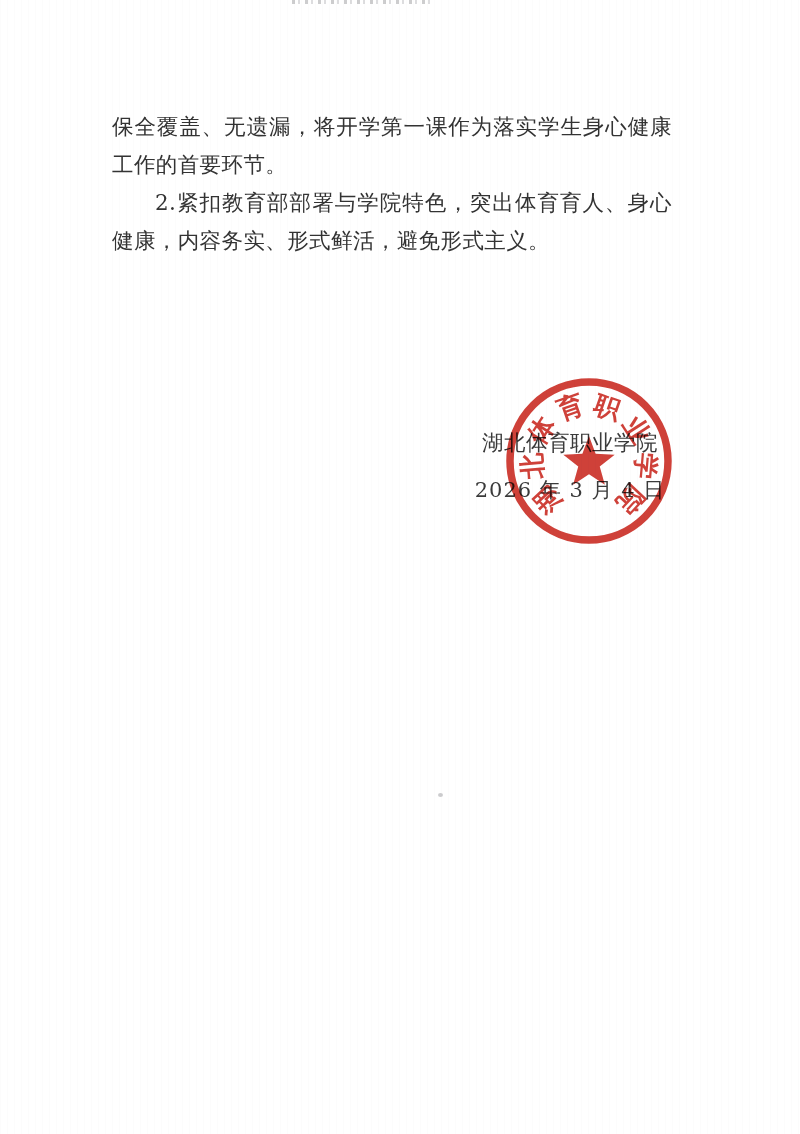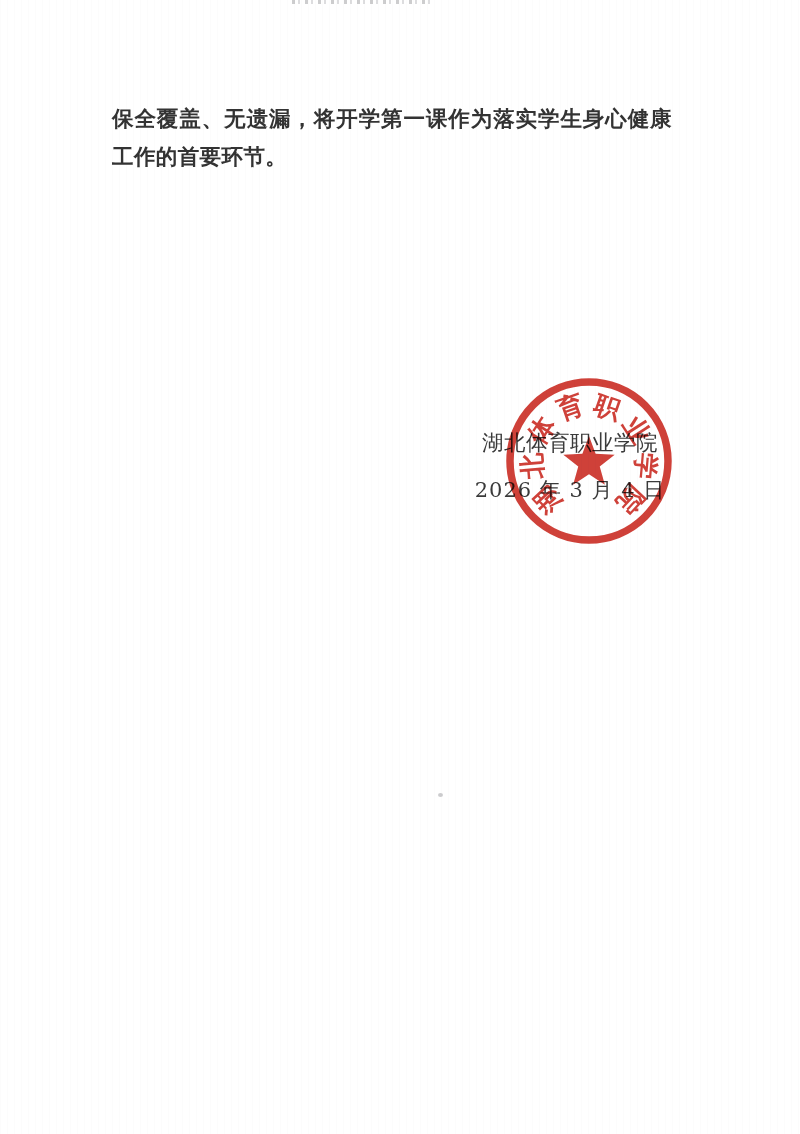--- a/index.html
+++ b/index.html
@@ -31,28 +31,27 @@
     background: repeating-linear-gradient(90deg,
       rgba(90,90,95,0.55) 0 3px, rgba(0,0,0,0) 3px 6px,
       rgba(120,120,125,0.45) 6px 8px, rgba(0,0,0,0) 8px 13px);
     opacity: 0.55;
     filter: blur(0.4px);
   }
 
   .body-text {
     position: absolute;
     left: 112px;
-    top: 100px;
+    top: 108px;
     width: 560px;
     font-size: 21.5px;
     line-height: 38px;
     color: #333333;
     text-align: justify;
     letter-spacing: 0.4px;
-    font-weight: bold;
   }
   .body-text p { margin: 0; }
   .body-text p.indent { text-indent: 2em; }
 
   .signature-block {
     position: absolute;
     left: 440px;
     top: 428px;
     width: 260px;
     color: #3a3a3a;
@@ -96,20 +95,21 @@
 </style>
 </head>
 <body>
 
 <div class="page">
 
   <div class="top-artifact"></div>
 
   <div class="body-text">
     <p>保全覆盖、无遗漏，将开学第一课作为落实学生身心健康工作的首要环节。</p>
+    <p class="indent">2.紧扣教育部部署与学院特色，突出体育育人、身心健康，内容务实、形式鲜活，避免形式主义。</p>
   </div>
 
   <div class="signature-block">
     <div class="signature-issuer">湖北体育职业学院</div>
     <div class="signature-date">2026 年 3 月 4 日</div>
   </div>
 
   <svg class="seal" viewBox="0 0 190 190" xmlns="http://www.w3.org/2000/svg">
     <circle id="seal-ring" cx="95" cy="95" r="79" fill="none" stroke-width="7.5" stroke="#cb3028"></circle>
     <polygon id="seal-star" points="95,70 101.64,87.86 120.68,88.66 105.75,100.49 110.87,118.84 95,108.3 79.13,118.84 84.25,100.49 69.32,88.66 88.36,87.86" fill="#cb3028"></polygon>

